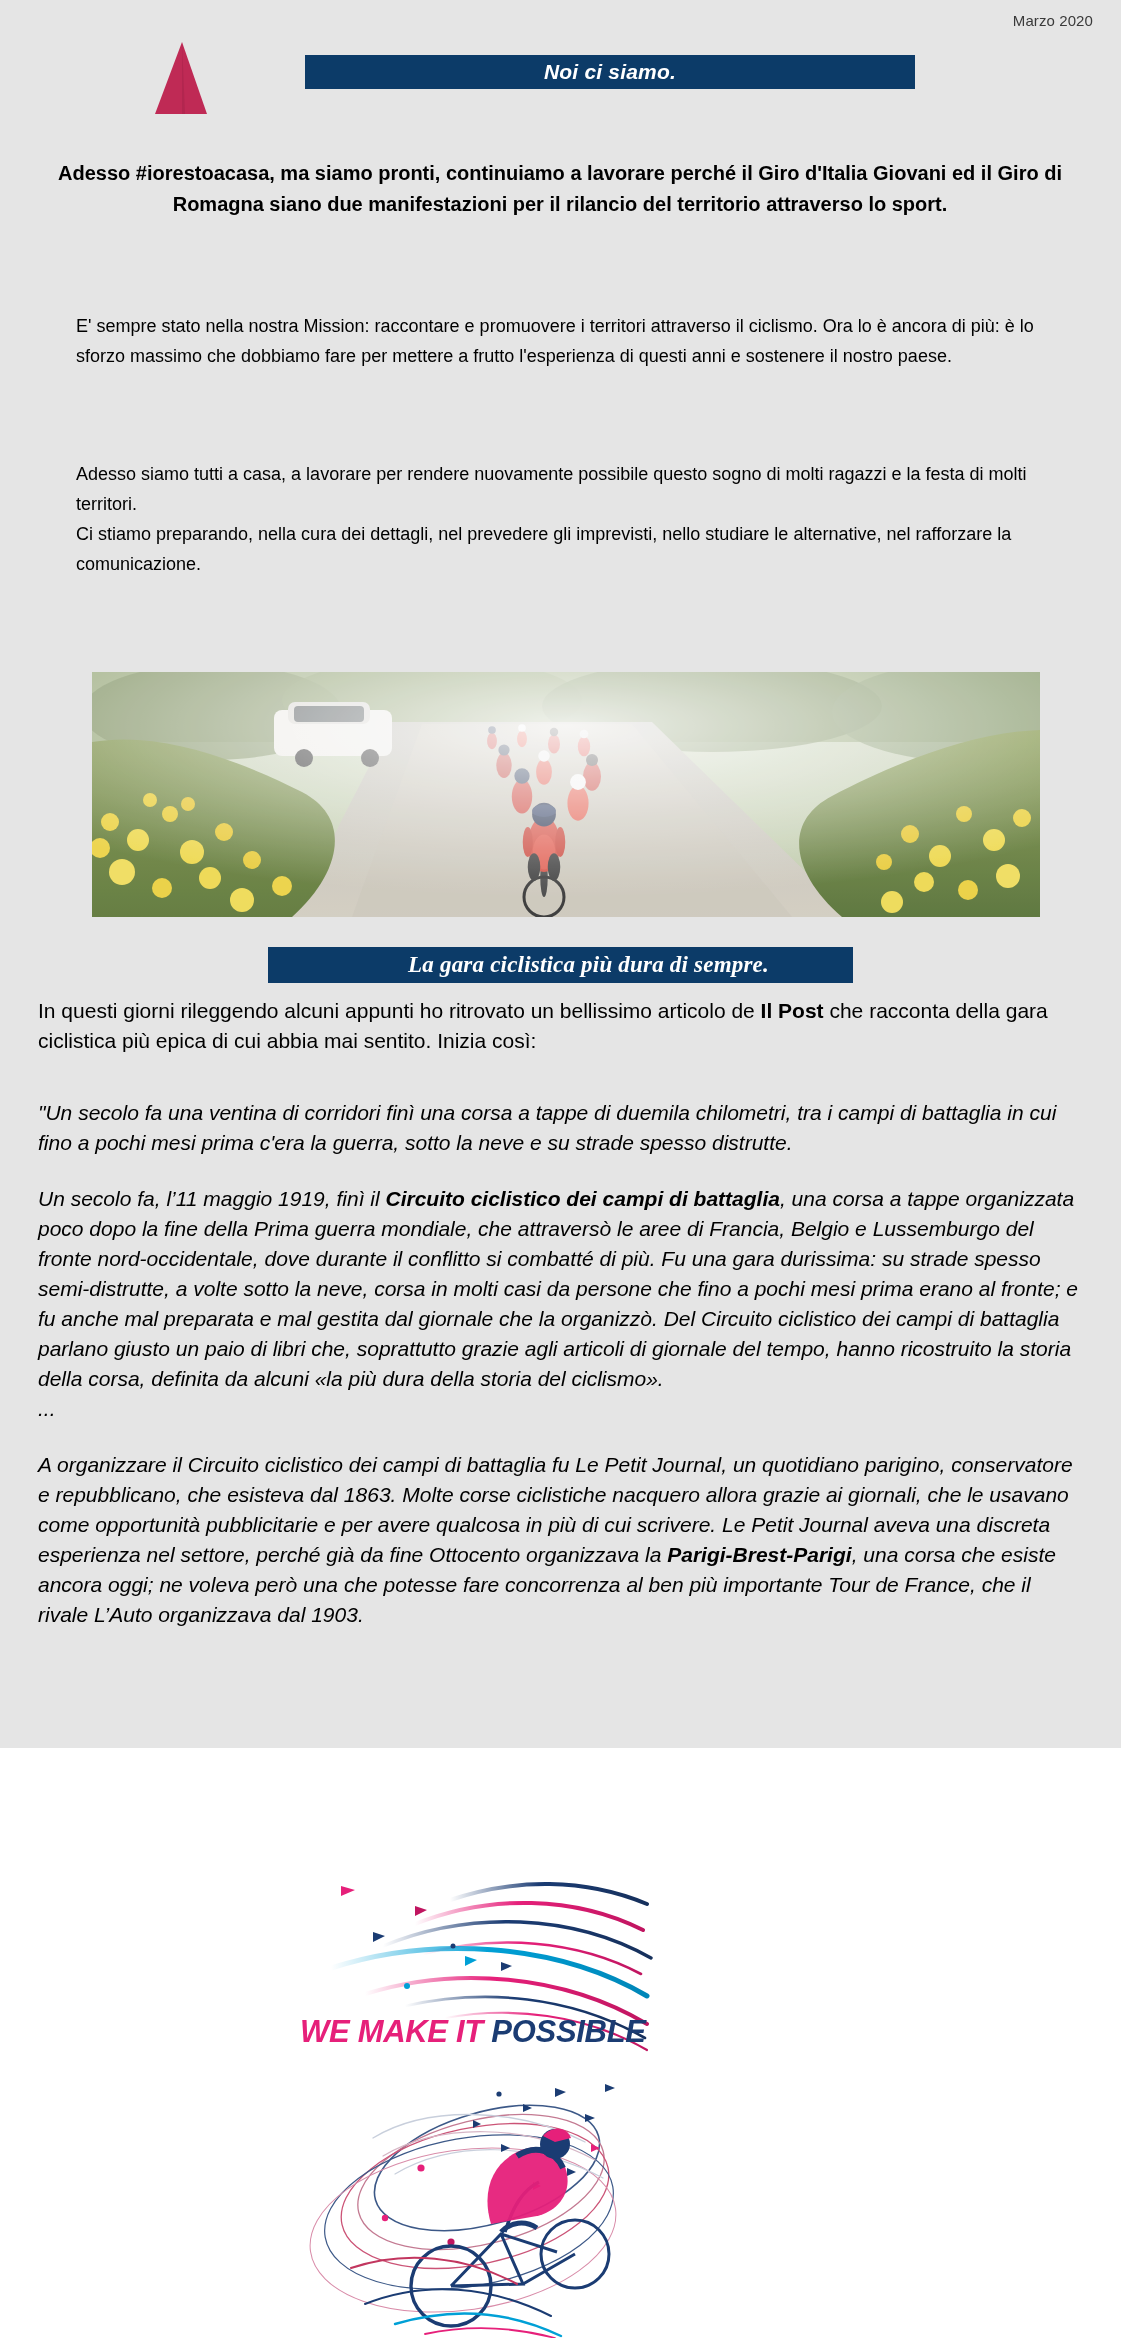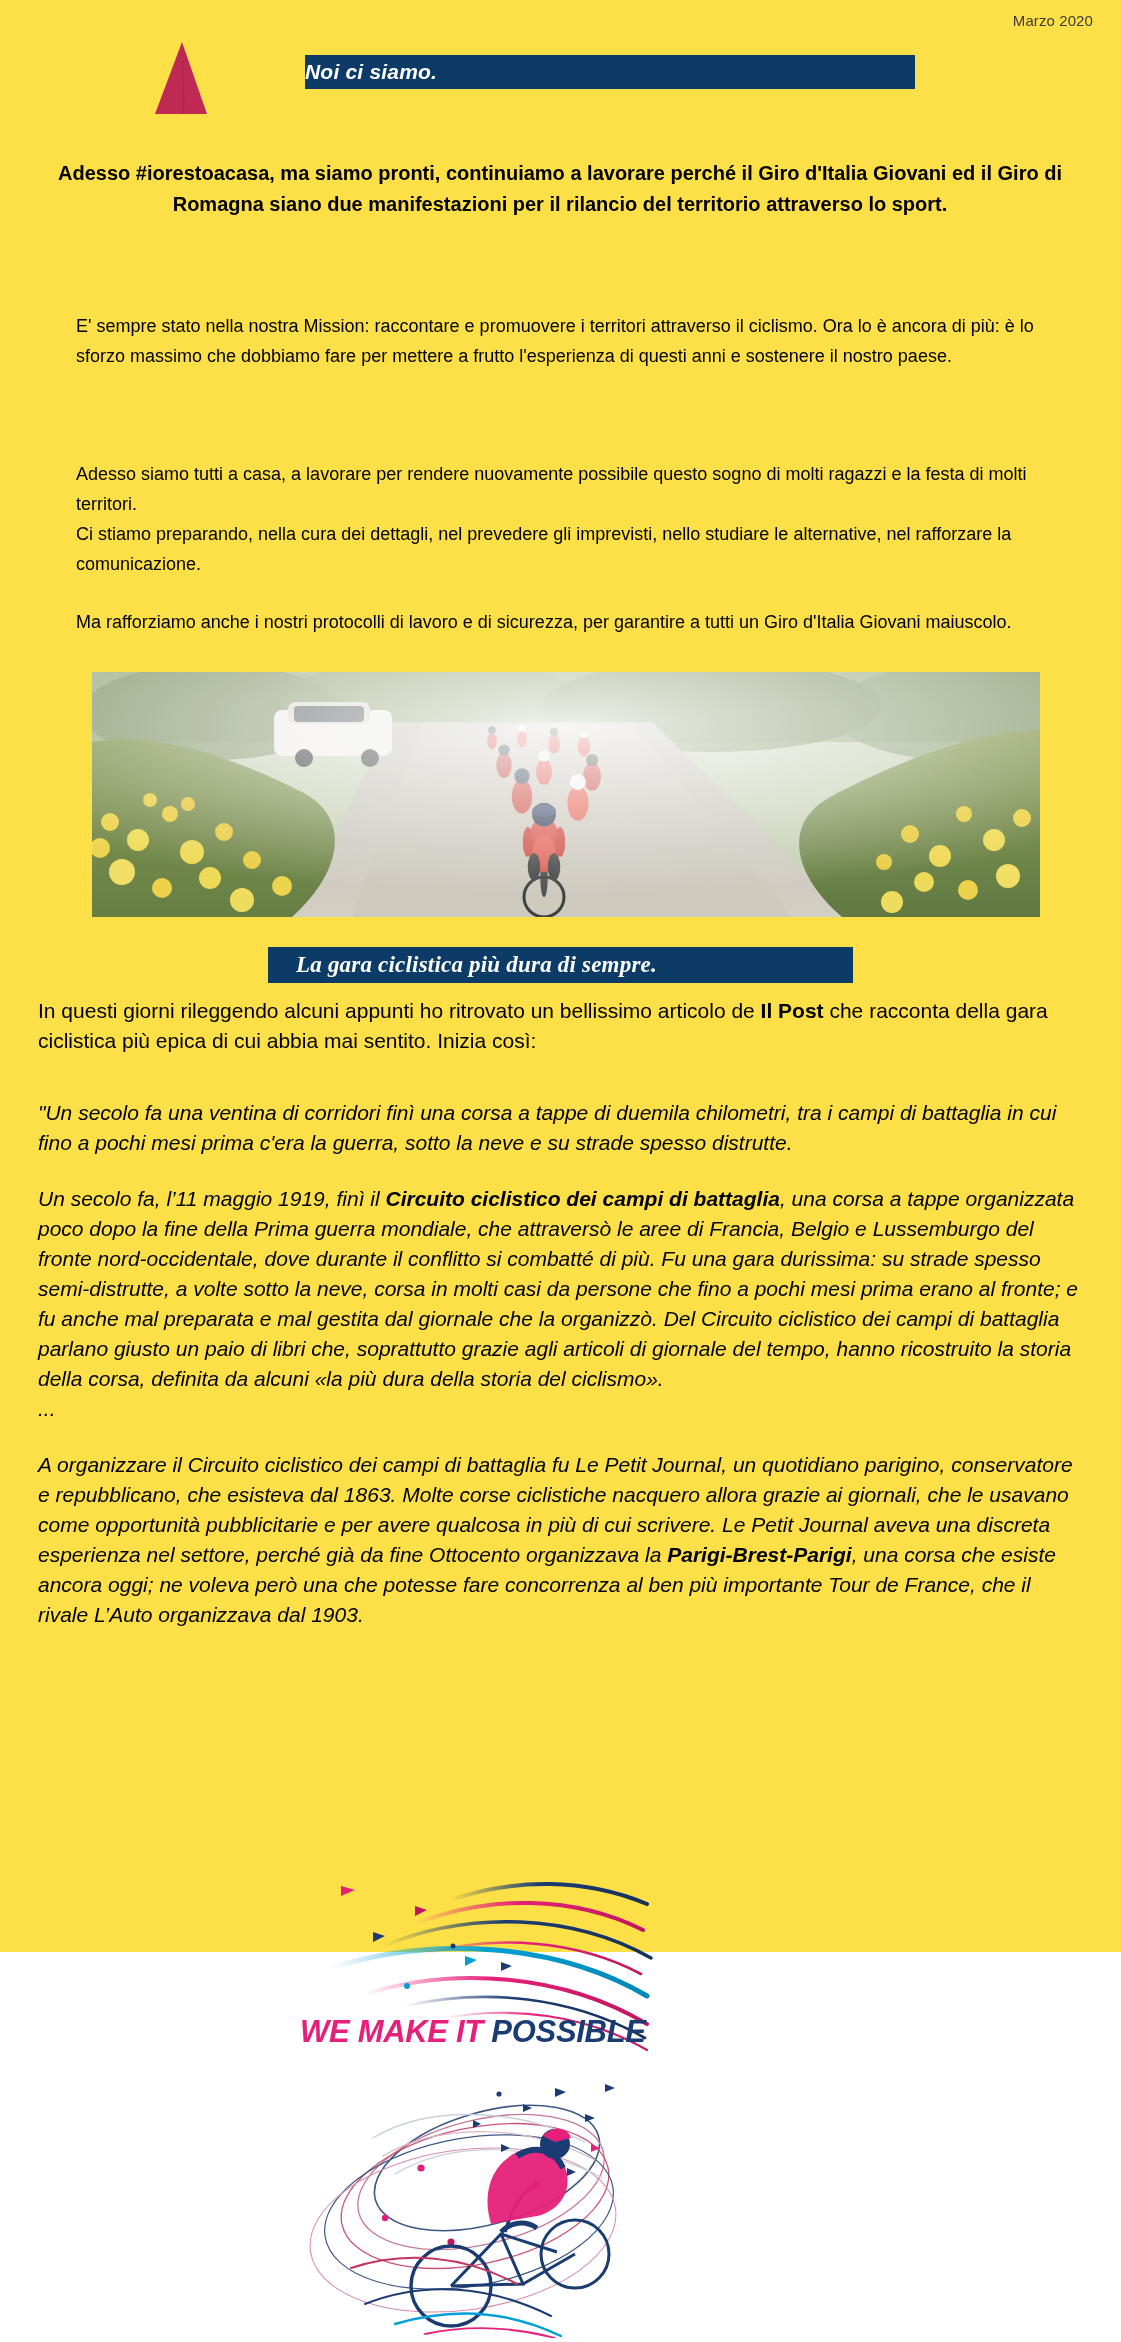--- a/index.html
+++ b/index.html
@@ -11,22 +11,22 @@
     width: 1121px;
     height: 2342px;
     position: relative;
     font-family: "Liberation Sans", sans-serif;
     color: #000000;
     overflow: hidden;
   }
   .page {
     position: relative;
     width: 1121px;
-    height: 1952px;
-    background: #fde047;
+    height: 1748px;
+    background: #e5e5e5;
   }
 
   
   .date-line {
     position: absolute;
     top: 12px;
     right: 28px;
     font-size: 15px;
     color: #3a3a3a;
     letter-spacing: .1px;
@@ -45,20 +45,21 @@
   
   .banner {
     position: absolute;
     background: #0b3c6e;
     background: #0c3b68;
     color: #ffffff;
     font-style: italic;
     font-weight: bold;
     display: flex;
     align-items: center;
+    justify-content: center;
     letter-spacing: .2px;
   }
   .banner1 {
     left: 305px;
     top: 55px;
     width: 610px;
     height: 34px;
     font-size: 21px;
   }
   .banner2 {
@@ -185,21 +186,20 @@
   </div>
 
   <div class="intro-bold">Adesso #iorestoacasa, ma siamo pronti, continuiamo a lavorare perché il Giro d'Italia Giovani ed il Giro di Romagna siano due manifestazioni per il rilancio del territorio attraverso lo sport.</div>
 
   <div class="body-para p1">E' sempre stato nella nostra Mission: raccontare e promuovere i territori attraverso il ciclismo. Ora lo è ancora di più: è lo sforzo massimo che dobbiamo fare per mettere a frutto l'esperienza di questi anni e sostenere il nostro paese.</div>
 
 
   <div class="body-para p2" style="white-space: pre-line;">Adesso siamo tutti a casa, a lavorare per rendere nuovamente possibile questo sogno di molti ragazzi e la festa di molti territori.
 Ci stiamo preparando, nella cura dei dettagli, nel prevedere gli imprevisti, nello studiare le alternative, nel rafforzare la comunicazione.</div>
 
-  <div class="body-para p3">Ma rafforziamo anche i nostri protocolli di lavoro e di sicurezza, per garantire a tutti un Giro d'Italia Giovani maiuscolo.</div>
 
   <div class="photo">
     <svg width="948" height="245" viewBox="0 0 948 245">
       <defs>
         <linearGradient id="sky" x1="0" y1="0" x2="0" y2="1">
           <stop offset="0" stop-color="#cfd8c2"></stop>
           <stop offset="1" stop-color="#b7c49f"></stop>
         </linearGradient>
         <linearGradient id="road" x1="0" y1="0" x2="0" y2="1">
           <stop offset="0" stop-color="#b9b7ad"></stop>

